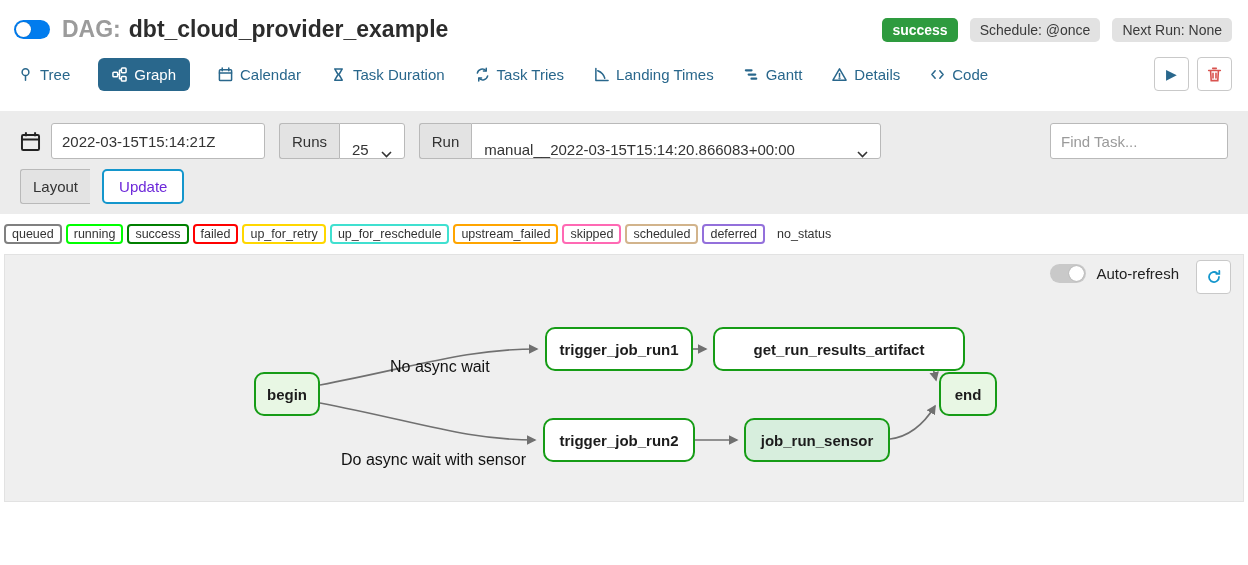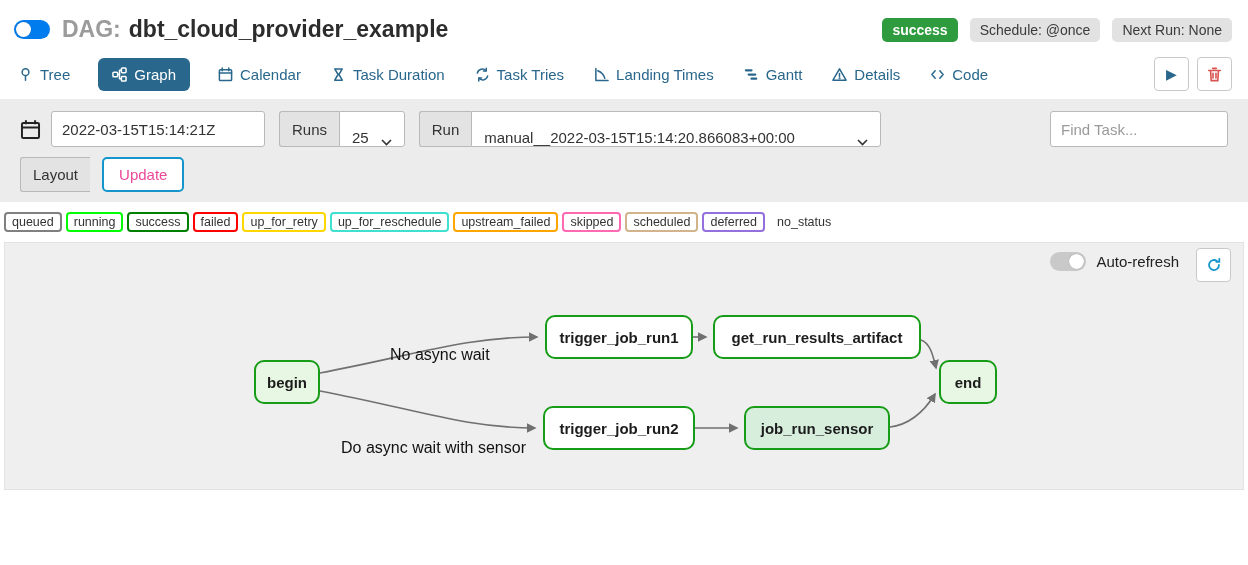--- a/index.html
+++ b/index.html
@@ -27,35 +27,35 @@
   .tabbar { display: flex; align-items: center; gap: 26px; padding: 10px 16px 8px 16px; }
   .tab { display: flex; align-items: center; gap: 7px; color: #29678c; font-size: 15px; padding: 8px 2px; cursor: pointer; white-space: nowrap; }
   .tab.active { background: #29678c; color: #fff; border-radius: 6px; padding: 8px 14px; }
   .ticon { width: 15px; height: 15px; fill: none; stroke: currentColor; stroke-width: 1.6; stroke-linecap: round; stroke-linejoin: round; flex: 0 0 auto; }
   .tab-actions { margin-left: auto; display: flex; gap: 8px; }
   .iconbtn { width: 35px; height: 34px; background: #fff; border: 1px solid #c9c9c9; border-radius: 4px; display: flex; align-items: center; justify-content: center; cursor: pointer; }
   .play-glyph { color: #29678c; font-size: 14px; line-height: 1; }
   .trash-svg { width: 17px; height: 17px; fill: none; stroke: #d9534f; stroke-width: 1.5; stroke-linecap: round; }
 
   
-  .filterbar { background: #ececec; padding: 12px 20px 10px 20px; margin-top: 0; }
+  .filterbar { background: #ececec; padding: 12px 20px 10px 20px; margin-top: 12px; }
   .frow { display: flex; align-items: center; margin-bottom: 10px; }
   .frow:last-child { margin-bottom: 0; }
   .cal-btn { background: transparent; border: none; margin-right: 10px; cursor: pointer; display: flex; }
   .cal-svg { width: 21px; height: 21px; fill: none; stroke: #222; stroke-width: 1.5; }
   .textinput { height: 36px; border: 1px solid #b9b9b9; border-radius: 3px; background: #fff; font-size: 15px; padding: 0 10px; color: #333; font-family: inherit; }
   .date-input { width: 214px; }
   .find-input { width: 178px; margin-left: auto; }
   .find-input::placeholder { color: #9a9a9a; }
   .igroup { display: flex; align-items: stretch; margin-left: 14px; }
   .igroup.first { margin-left: 0; }
   .addon { background: #e3e3e3; border: 1px solid #b9b9b9; border-right: none; border-radius: 3px 0 0 3px; padding: 8px 12px; font-size: 15px; color: #333; display: flex; align-items: center; }
   .selectbox { background: #fff; border: 1px solid #b9b9b9; border-radius: 0 3px 3px 0; padding: 0 12px; font-size: 15px; display: flex; align-items: flex-end; gap: 12px; cursor: pointer; height: 36px; }
   .chev { flex: 0 0 auto; }
-  .update-btn { margin-left: 12px; background: #fff; border: 2px solid #1496cc; color: #ec4899; font-size: 15px; padding: 7px 15px; border-radius: 5px; cursor: pointer; font-family: inherit; }
+  .update-btn { margin-left: 12px; background: #fff; border: 2px solid #1496cc; color: #6d28d9; font-size: 15px; padding: 7px 15px; border-radius: 5px; cursor: pointer; font-family: inherit; }
 
   
   .legend { display: flex; align-items: flex-start; padding: 10px 4px 6px 4px; }
   .op-legend { flex: 0 0 548px; display: flex; flex-wrap: wrap; gap: 5px 5px; }
   .st-legend { flex: 1; display: flex; flex-wrap: wrap; gap: 5px 4px; align-items: center; }
   .op-badge { border: 1px solid #8c8c8c; border-radius: 4px; padding: 2px 6px; font-size: 12.5px; color: #333; white-space: nowrap; }
   .st-badge { border: 2px solid #999; border-radius: 4px; padding: 1px 6px; font-size: 12.5px; background: #fff; color: #333; white-space: nowrap; }
   .st-badge.no-border { border-color: transparent; background: transparent; }
 
   
@@ -227,21 +227,21 @@
       <path d="M688 94 H701" marker-end="url(#arrow)"></path>
       <path d="M690 185 H732" marker-end="url(#arrow)"></path>
       <path d="M916 97 C925 100, 928 112, 931 125" marker-end="url(#arrow)"></path>
       <path d="M885 184 C909 181, 922 164, 930 151" marker-end="url(#arrow)"></path>
     </g>
   </svg>
 
   <div id="nodes-layer" style="position:absolute; inset:0;">
       <div class="gnode" style="left: 249px; top: 117px; width: 66px; height: 44px; background: rgb(232, 247, 228); border-color: rgb(22, 156, 22);">begin</div>
       <div class="gnode" style="left: 540px; top: 72px; width: 148px; height: 44px; background: rgb(255, 255, 255); border-color: rgb(22, 156, 22);">trigger_job_run1</div>
-      <div class="gnode" style="left: 708px; top: 72px; width: 208px; height: 44px; background: rgb(255, 255, 255); border-color: rgb(22, 156, 22);">get_run_results_artifact</div>
+      <div class="gnode" style="left: 708px; top: 72px; width: 252px; height: 44px; background: rgb(255, 255, 255); border-color: rgb(22, 156, 22);">get_run_results_artifact</div>
       <div class="gnode" style="left: 538px; top: 163px; width: 152px; height: 44px; background: rgb(255, 255, 255); border-color: rgb(22, 156, 22);">trigger_job_run2</div>
       <div class="gnode" style="left: 739px; top: 163px; width: 146px; height: 44px; background: rgb(215, 238, 221); border-color: rgb(22, 156, 22);">job_run_sensor</div>
       <div class="gnode" style="left: 934px; top: 117px; width: 58px; height: 44px; background: rgb(232, 247, 228); border-color: rgb(22, 156, 22);">end</div>
     </div>
 
   <div class="edge-label" style="left:385px; top:103px;">No async wait</div>
   <div class="edge-label" style="left:336px; top:196px;">Do async wait with sensor</div>
 
   <div class="autorefresh">
     <div class="switch knob-right">

